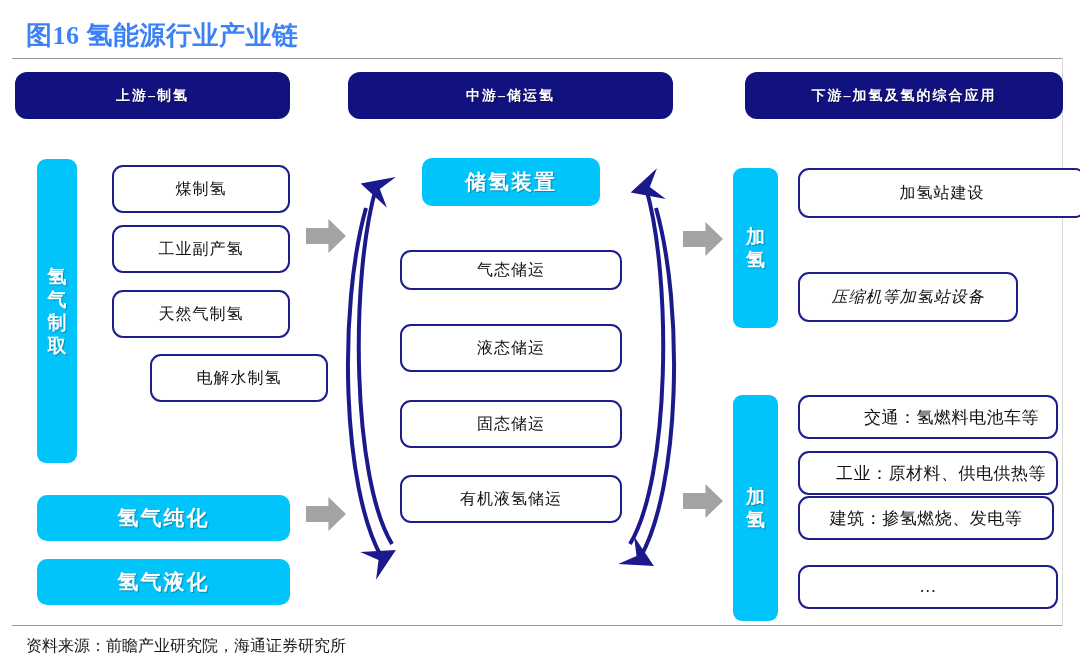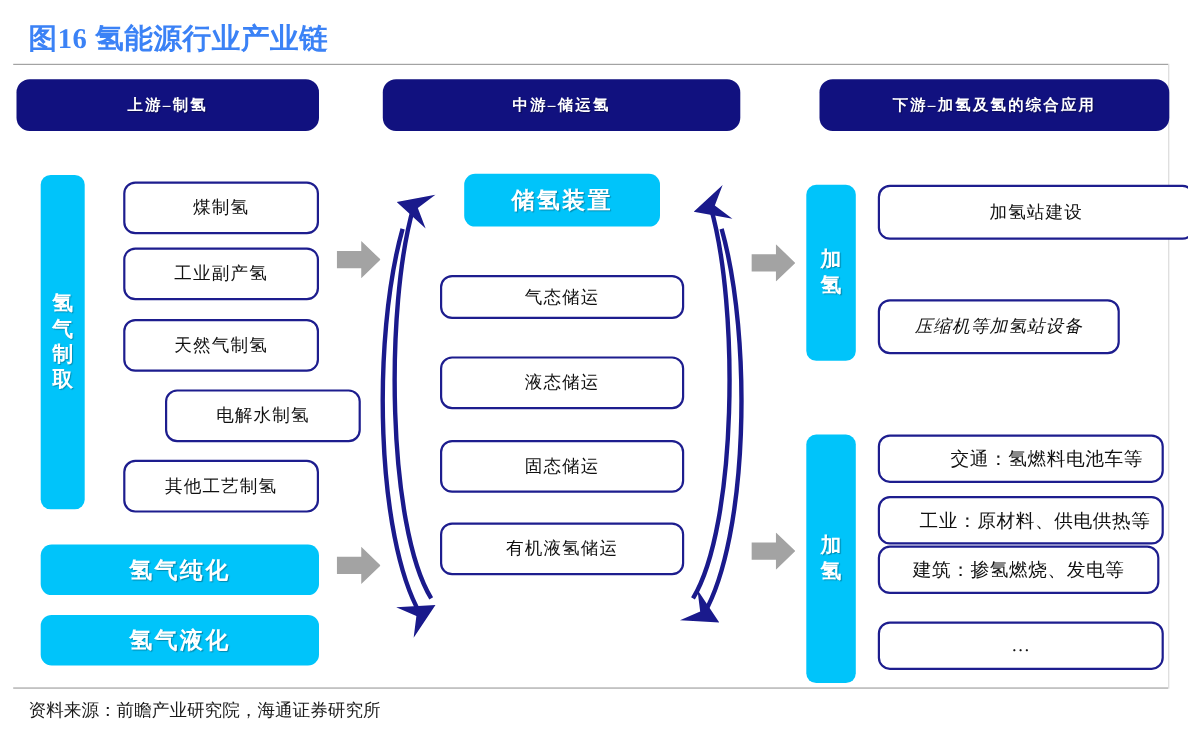--- a/index.html
+++ b/index.html
@@ -224,21 +224,20 @@
     <span>氢</span>
     <span>气</span>
     <span>制</span>
     <span>取</span>
   </div>
 
   <div class="obox" id="box-coal">煤制氢</div>
   <div class="obox" id="box-byproduct">工业副产氢</div>
   <div class="obox" id="box-natgas">天然气制氢</div>
   <div class="obox" id="box-electro">电解水制氢</div>
-  <div class="obox" id="box-other">其他工艺制氢</div>
 
   <div class="cbox" id="box-purification">氢气纯化</div>
   <div class="cbox" id="box-liquefy">氢气液化</div>
 
   <div class="cbox" id="box-storage-dev">储氢装置</div>
 
   <div class="obox" id="box-gas-storage">气态储运</div>
   <div class="obox" id="box-liquid-storage">液态储运</div>
   <div class="obox" id="box-solid-storage">固态储运</div>
   <div class="obox" id="box-organic-storage">有机液氢储运</div>

